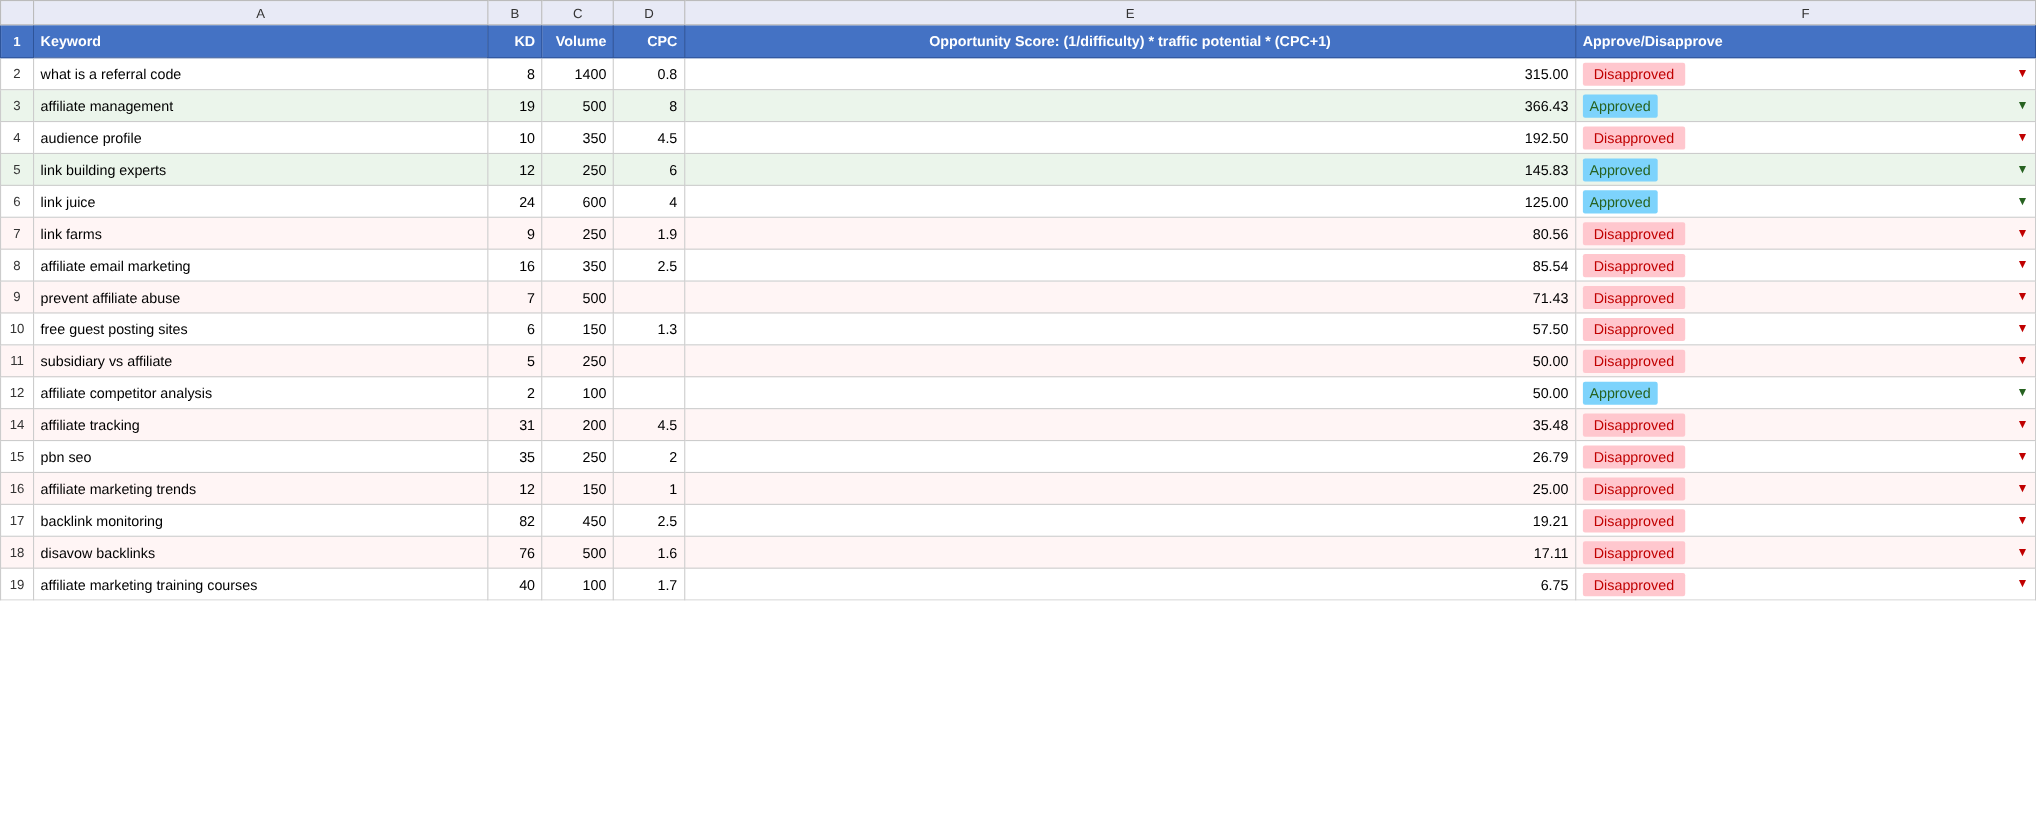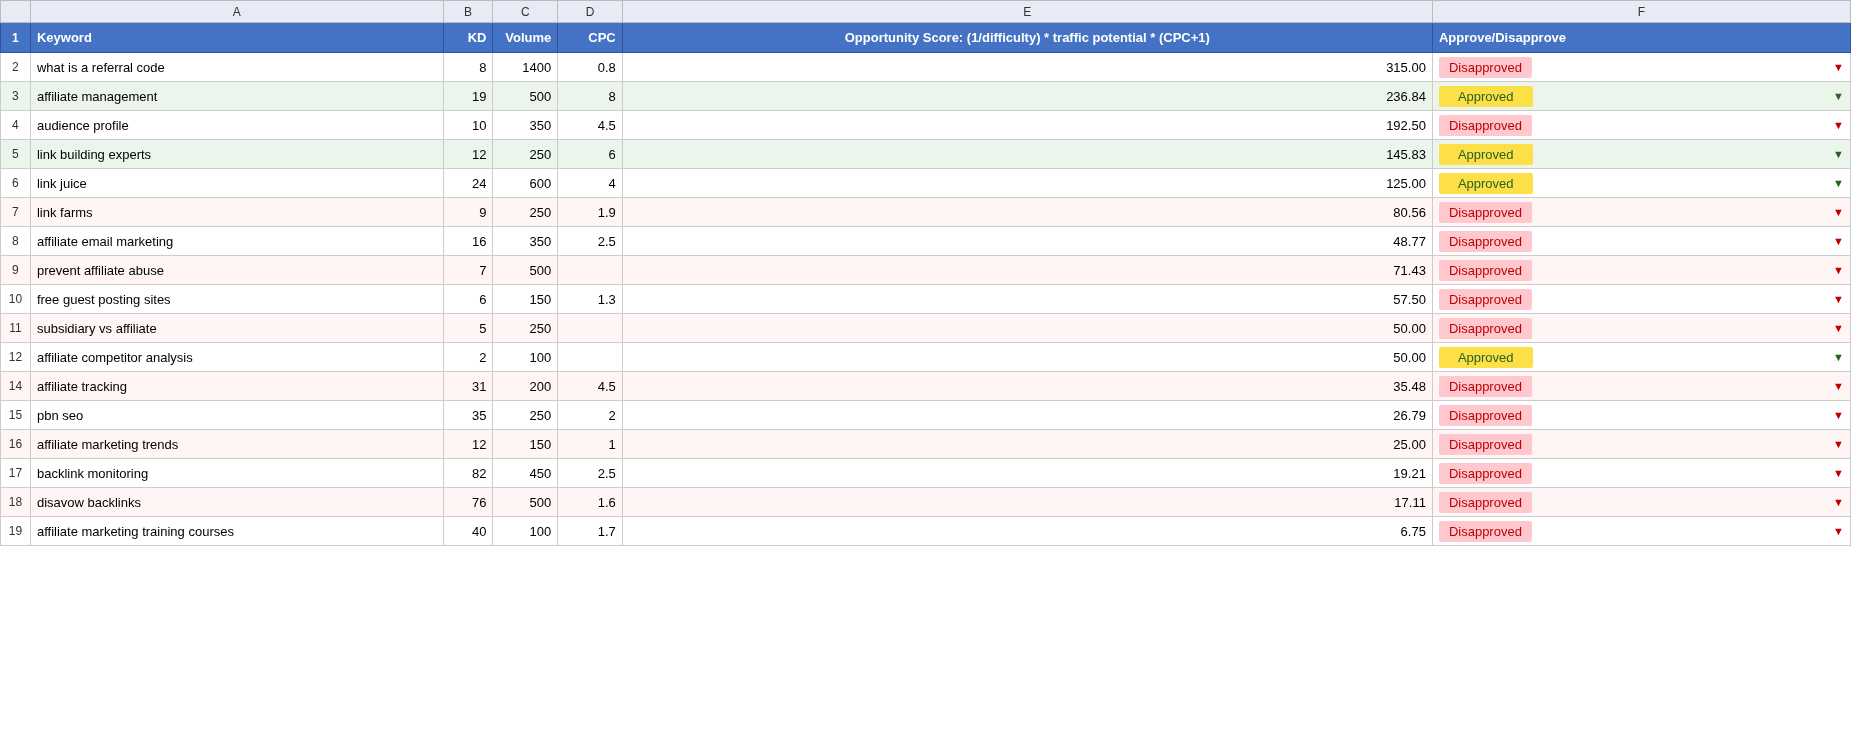--- a/index.html
+++ b/index.html
@@ -55,23 +55,23 @@
     .col-c-header { width: 65px; }
     .col-d-header { width: 65px; }
     .col-e-header { width: 826px; }
     .col-f-header { width: 424px; }
 
     .num-right { text-align: right; }
     .num-left { text-align: center; }
 
     
     .status-approved {
-      background: #fde047;
+      background: #7dd3fc;
       color: #276221;
-      padding: 3px 19px;
+      padding: 3px 6px;
       border-radius: 2px;
       display: inline-block;
       font-weight: normal;
     }
     .status-disapproved {
       background: #ffc7ce;
       color: #c00000;
       padding: 3px 10px;
       border-radius: 2px;
       display: inline-block;
@@ -152,21 +152,21 @@
             <span class="dropdown-arrow">▼</span>
           </div>
         </td>
       </tr>
       <tr class="data-row row-approved">
         <td class="row-num">3</td>
         <td class="col-a">affiliate management</td>
         <td class="col-b num-right">19</td>
         <td class="col-c num-right">500</td>
         <td class="col-d num-right">8</td>
-        <td class="col-e num-right">236.84</td>
+        <td class="col-e num-right">366.43</td>
         <td class="col-f">
           <div class="status-cell">
             <span class="status-approved">Approved</span>
             <span class="dropdown-arrow-green">▼</span>
           </div>
         </td>
       </tr>
       <tr class="data-row row-disapproved">
         <td class="row-num">4</td>
         <td class="col-a">audience profile</td>
@@ -222,21 +222,21 @@
             <span class="dropdown-arrow">▼</span>
           </div>
         </td>
       </tr>
       <tr class="data-row row-disapproved">
         <td class="row-num">8</td>
         <td class="col-a">affiliate email marketing</td>
         <td class="col-b num-right">16</td>
         <td class="col-c num-right">350</td>
         <td class="col-d num-right">2.5</td>
-        <td class="col-e num-right">48.77</td>
+        <td class="col-e num-right">85.54</td>
         <td class="col-f">
           <div class="status-cell">
             <span class="status-disapproved">Disapproved</span>
             <span class="dropdown-arrow">▼</span>
           </div>
         </td>
       </tr>
       <tr class="data-row row-disapproved">
         <td class="row-num">9</td>
         <td class="col-a">prevent affiliate abuse</td>

